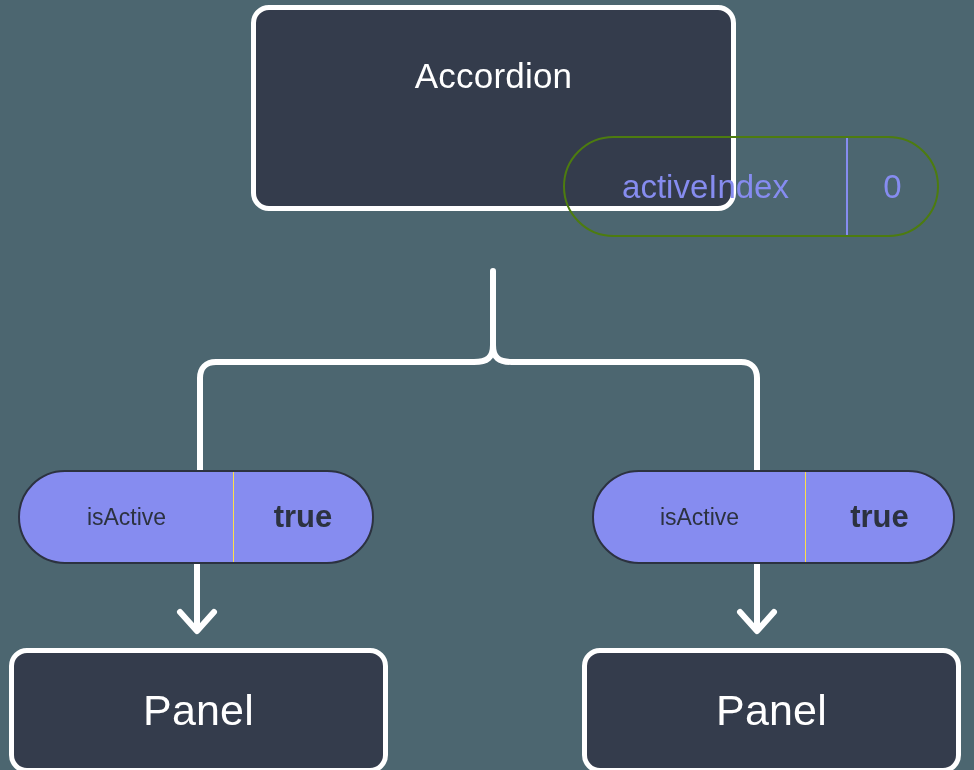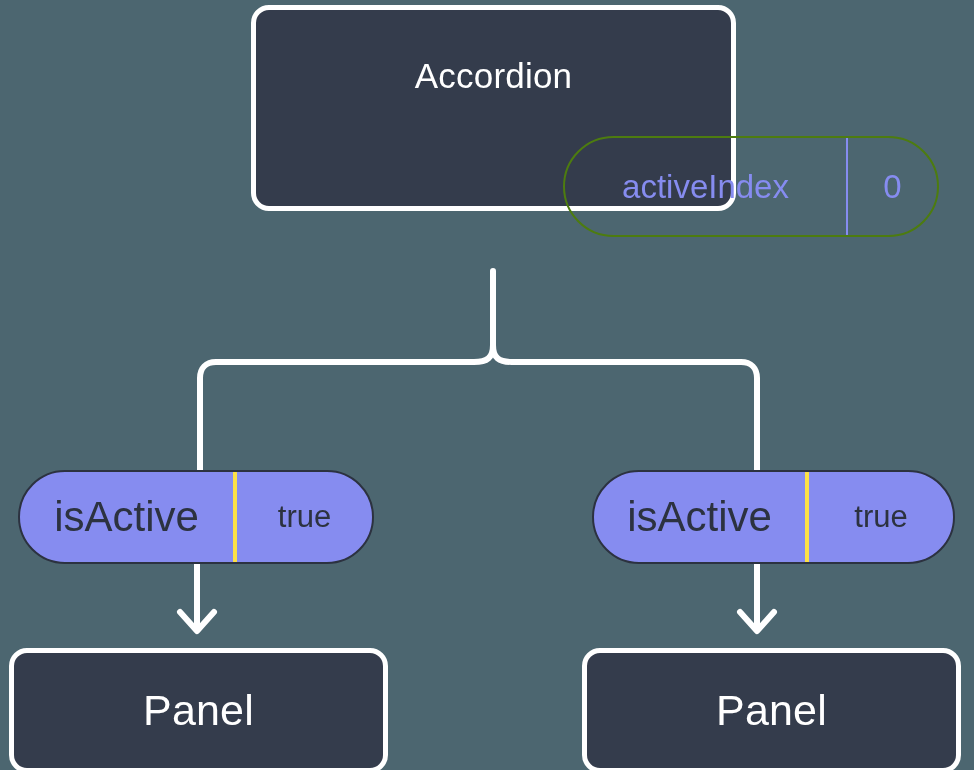--- a/index.html
+++ b/index.html
@@ -111,31 +111,32 @@
     border-radius: 47px;
     display: flex;
     align-items: stretch;
     color: #2c3240;
     z-index: 3;
   }
   .pill-filled .pill-key {
     display: flex;
     align-items: center;
     justify-content: center;
-    font-size: 42px;
-    border-right: 4px solid #fde047;
+    font-size: 23px;
+    border-right: 1px solid #fde047;
     white-space: nowrap;
   }
   .pill-filled .pill-val {
     flex: 1;
     display: flex;
     align-items: center;
     justify-content: center;
     font-size: 31px;
     white-space: nowrap;
+    font-weight: bold;
   }
   #pill-left  { left: 18px;  width: 356px; }
   #pill-left  .pill-key { width: 213px; }
   #pill-right { left: 592px; width: 363px; }
   #pill-right .pill-key { width: 211px; }
 </style>
 </head>
 <body>
 
 <div id="diagram">

